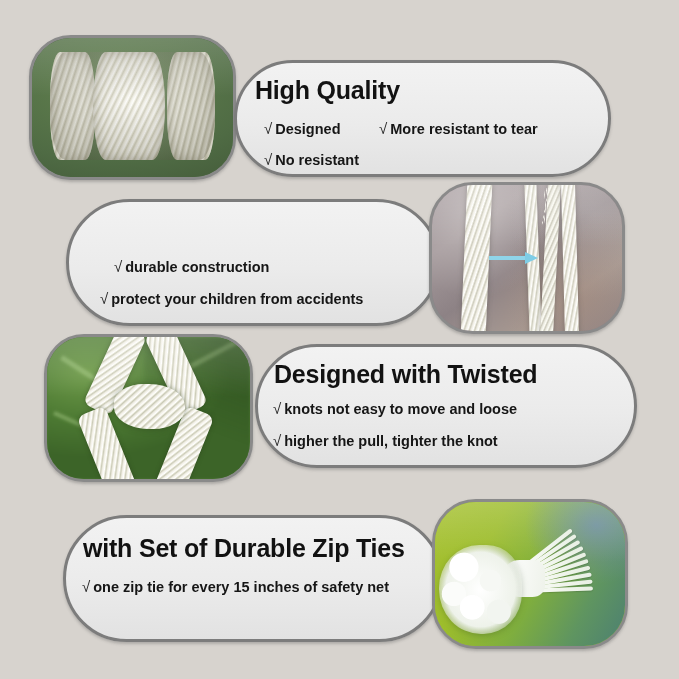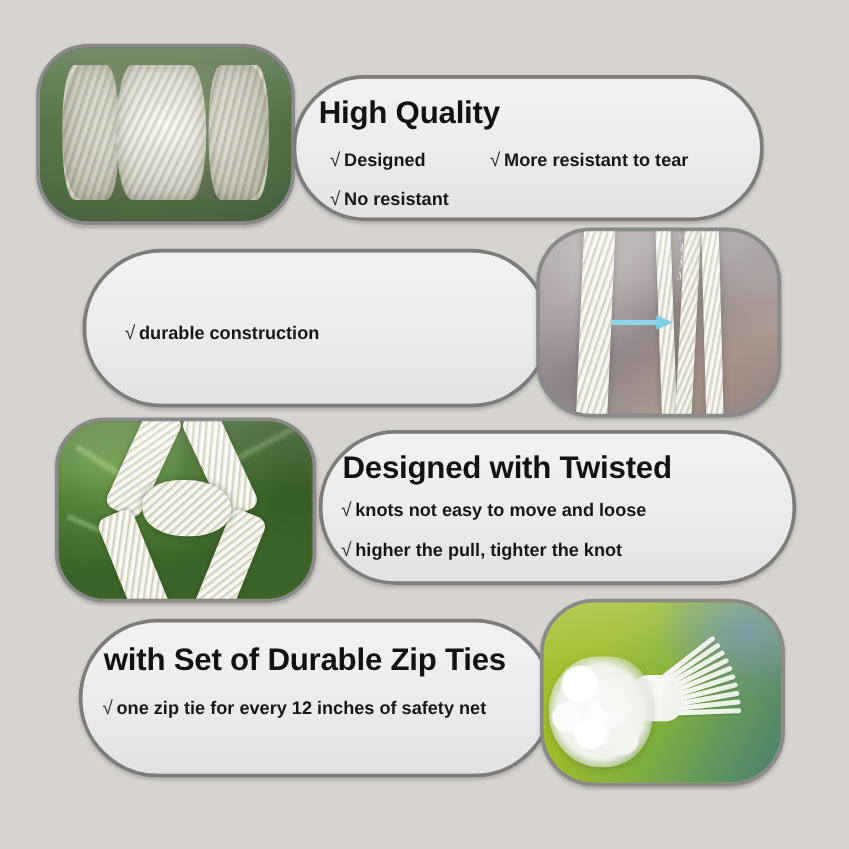--- a/index.html
+++ b/index.html
@@ -11,21 +11,21 @@
     overflow:hidden;
     position:relative;
   }
   #infographic{position:relative;width:679px;height:679px;}
 
   
   .row{position:absolute;left:0;width:679px;}
   .row-1{top:33px;height:150px;}
   .row-2{top:182px;height:155px;}
   .row-3{top:332px;height:152px;margin-left:22px;}
-  .row-4{top:479px;height:150px;text-decoration:underline;}
+  .row-4{top:499px;height:150px;text-decoration:underline;}
 
   
   .photo{
     position:absolute;
     border:3px solid #8a8a8a;
     box-sizing:border-box;
     overflow:hidden;
     box-shadow:0 2px 3px rgba(90,90,90,.35);
   }
   .photo.rope    {left:29px;  top:2px;  width:207px;height:145px;border-radius:42px;background:#516d48;}
@@ -70,25 +70,25 @@
   .bullet .tick{
     font-weight:normal;
     font-size:15px;
     color:#2a2a2a;
     margin-right:3px;
     display:inline-block;
   }
 
   
   .p1 .b0{left:27px; top:57px;}
-  .p1 .b1{left:155px;top:57px;}
+  .p1 .b1{left:142px;top:57px;}
   .p1 .b2{left:27px; top:88px;}
   .p1 .b3{left:155px;top:88px;}
 
-  .p2 .b0{left:31px;top:56px;}
+  .p2 .b0{left:45px;top:56px;}
   .p2 .b1{left:31px;top:88px;}
 
   .p3 .b0{left:15px;top:53px;}
   .p3 .b1{left:15px;top:85px;}
 
   .p4 .b0{left:16px;top:60px;}
 
   
 
   
@@ -223,20 +223,21 @@
         <div class="bullet b2"><span class="tick">√</span><span>No resistant</span></div>
       </div>
     </div>
   </div>
 
   <div class="row row-2">
 
     <div class="pill p2">
       <div class="pill-inner">
         <div class="bullet b0"><span class="tick">√</span><span>durable construction</span></div>
+        <div class="bullet b1"><span class="tick">√</span><span>protect your children from accidents</span></div>
       </div>
     </div>
 
     <div class="photo strand">
       <div class="strand-bg"></div>
       <div class="strand-blur"></div>
       <div class="cord c-main"></div>
       <div class="cord s1"></div>
       <div class="cord s2"></div>
       <div class="cord s3"></div>
@@ -272,21 +273,21 @@
         <div class="bullet b1"><span class="tick">√</span><span>higher the pull, tighter the knot</span></div>
       </div>
     </div>
   </div>
 
   <div class="row row-4">
 
     <div class="pill p4">
       <div class="pill-inner">
         <div class="headline">with Set of Durable Zip Ties</div>
-        <div class="bullet b0"><span class="tick">√</span><span>one zip tie for every 12 inches of safety net</span></div>
+        <div class="bullet b0"><span class="tick">√</span><span>one zip tie for every 15 inches of safety net</span></div>
       </div>
     </div>
 
     <div class="photo ties">
       <div class="ties-bg"></div>
       <div class="tie-fan">
         <div class="tie-strip" style="transform:rotate(-38deg)"></div>
         <div class="tie-strip" style="transform:rotate(-34deg)"></div>
         <div class="tie-strip" style="transform:rotate(-30deg)"></div>
         <div class="tie-strip" style="transform:rotate(-26deg)"></div>

